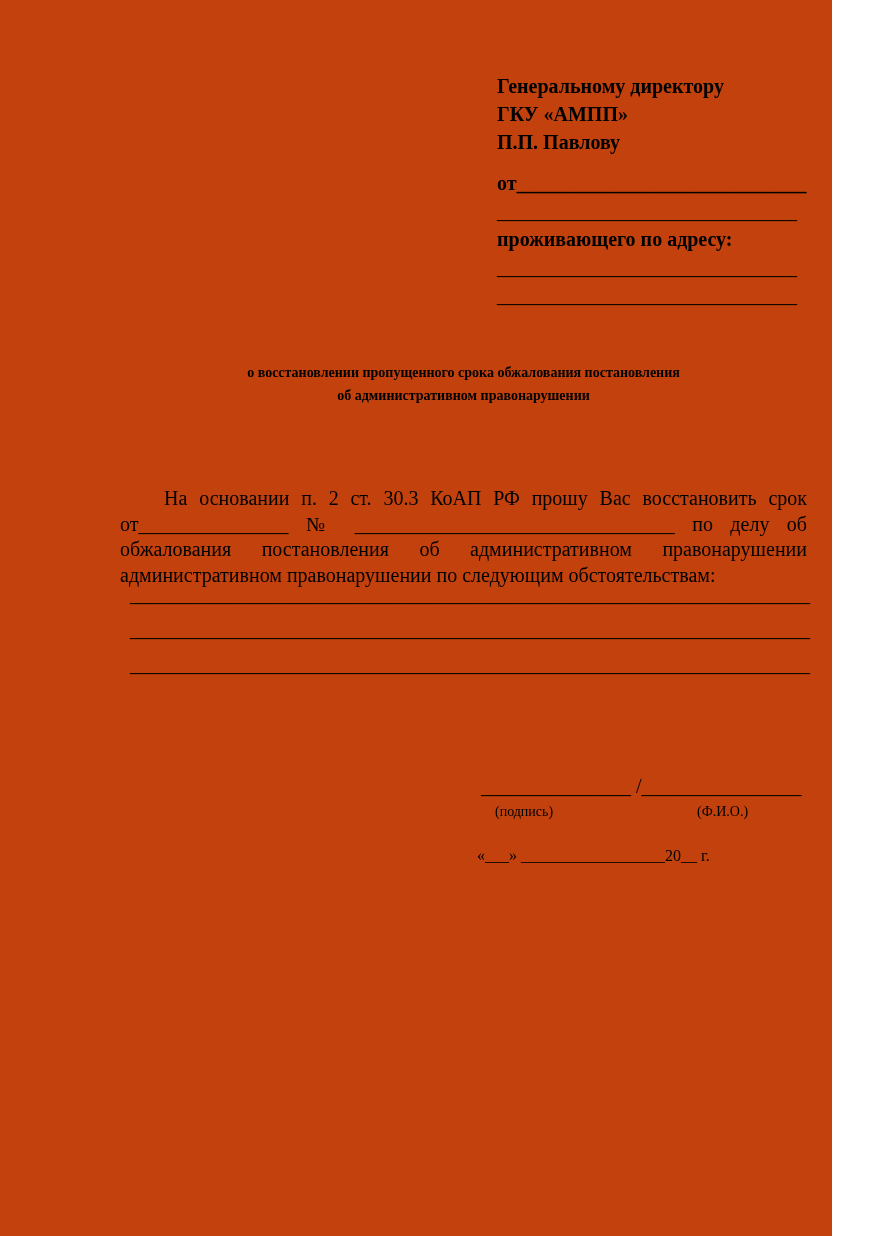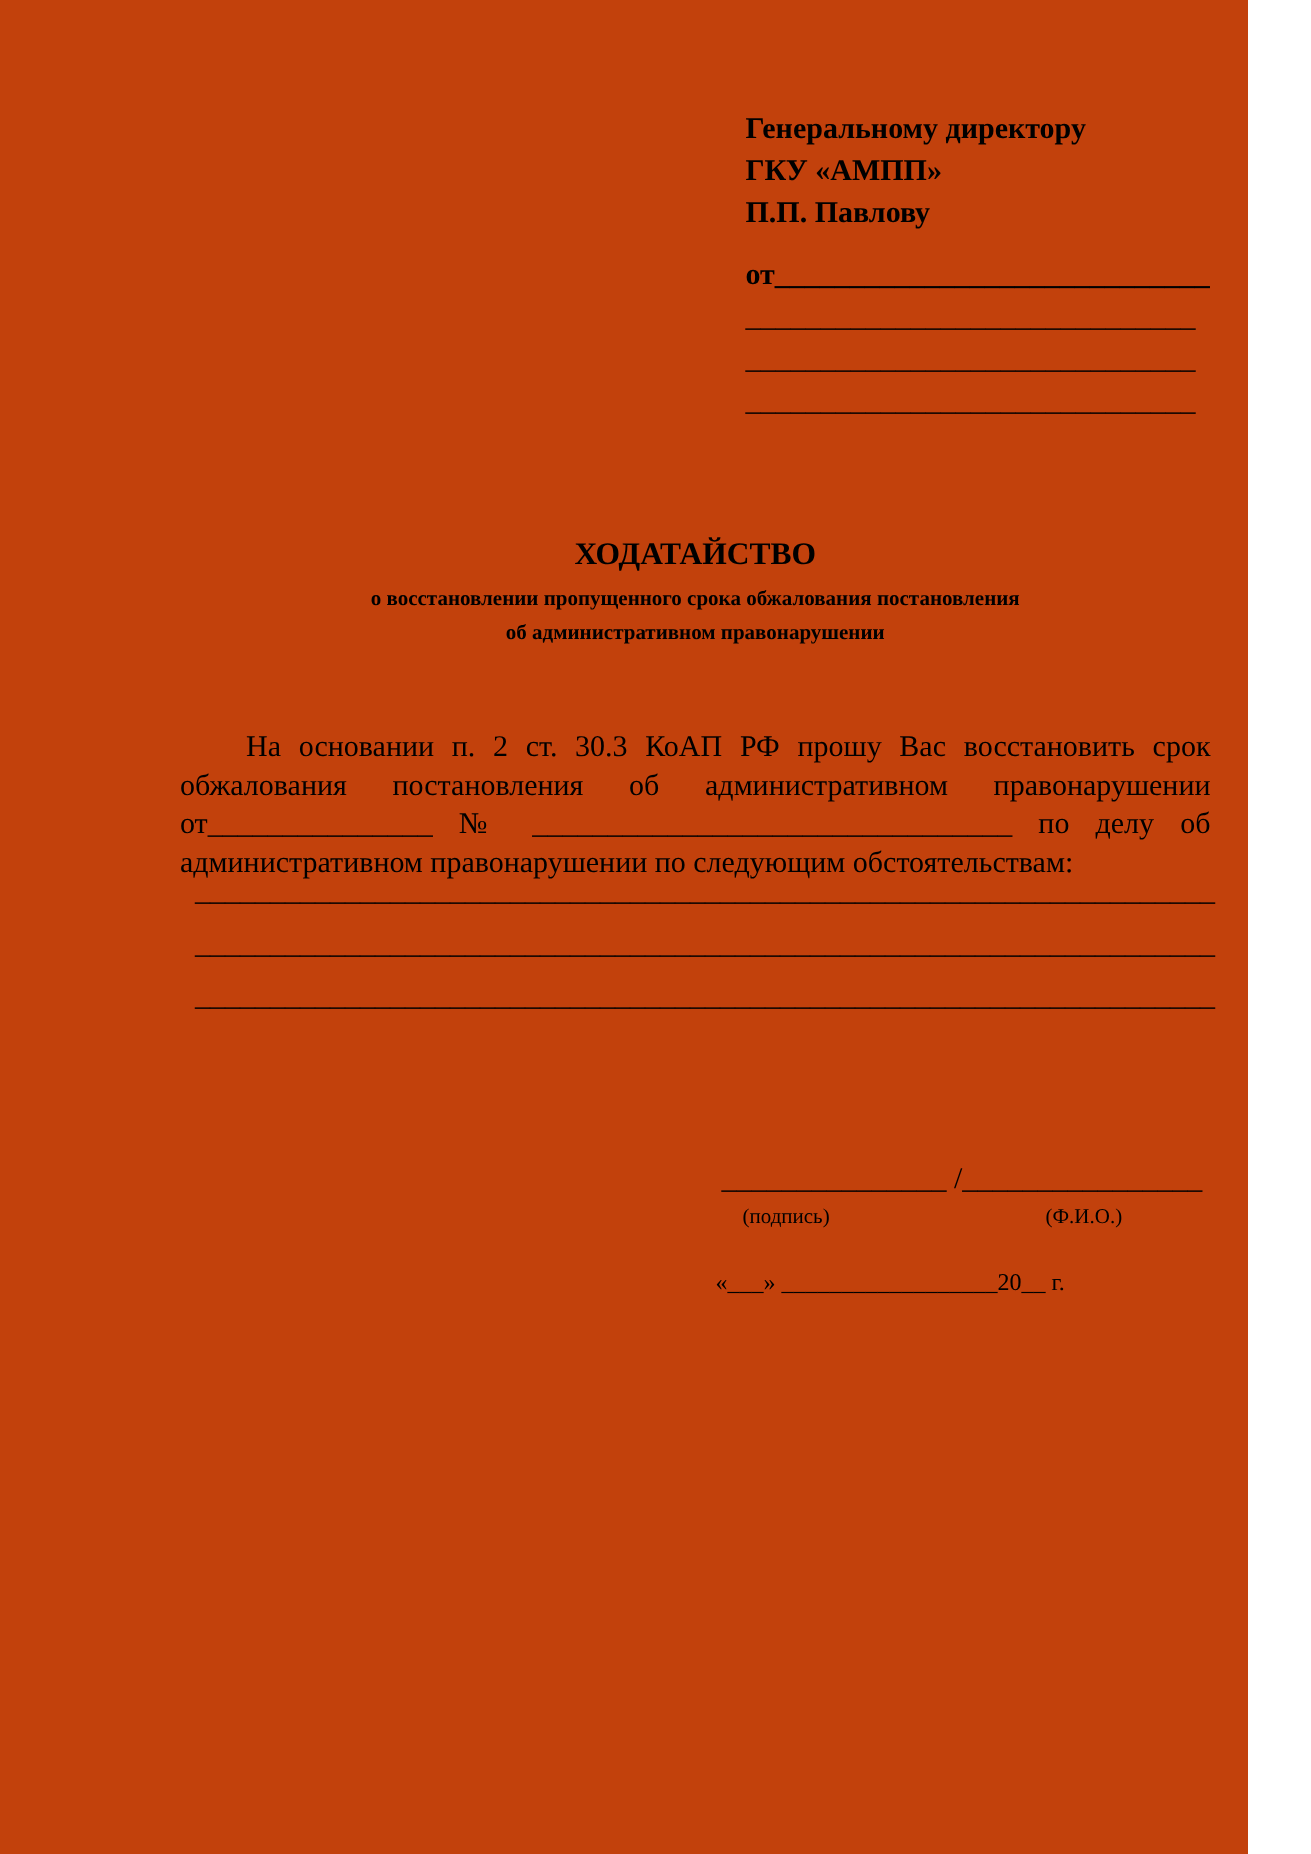--- a/index.html
+++ b/index.html
@@ -100,34 +100,34 @@
 
 <div class="page">
 
   <div class="abs recipient">
     <div class="bold">Генеральному директору</div>
     <div class="bold">ГКУ «АМПП»</div>
     <div class="bold">П.П. Павлову</div>
     <div class="spacer"></div>
     <div class="bold"><span>от</span><span>_____________________________</span></div>
     <div>______________________________</div>
+    <div class="bold">проживающего по адресу:</div>
     <div>______________________________</div>
     <div>______________________________</div>
   </div>
 
   <div class="abs title-block">
-    <div class="title-main">ХОДАТАЙСТВО</div>
     <div class="title-sub first">о восстановлении пропущенного срока обжалования постановления</div>
     <div class="title-sub">об административном правонарушении</div>
   </div>
 
   <div class="abs body-par">
     <div class="b-line b-just b-indent">На основании п. 2 ст. 30.3 КоАП РФ прошу Вас восстановить срок</div>
+    <div class="b-line b-just">от_______________ № ________________________________ по делу об</div>
     <div class="b-line b-just">обжалования постановления об административном правонарушении</div>
-    <div class="b-line b-just">от_______________ № ________________________________ по делу об</div>
     <div class="b-line">административном правонарушении по следующим обстоятельствам:</div>
   </div>
 
   <div class="abs blank-lines">
     <div>____________________________________________________________________</div>
     <div>____________________________________________________________________</div>
     <div>____________________________________________________________________</div>
   </div>
 
   <div class="abs sig-block">

